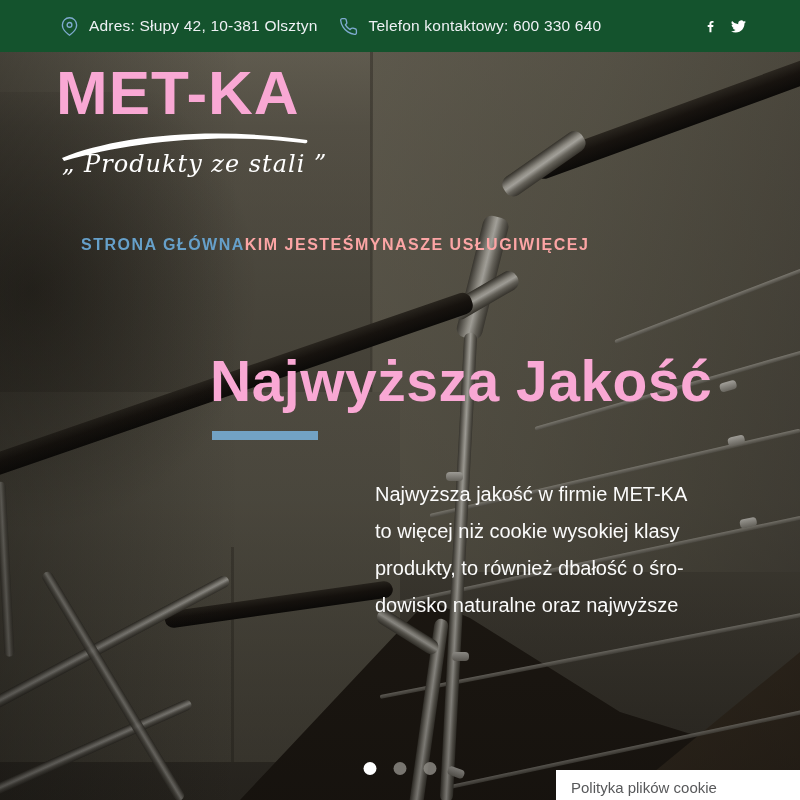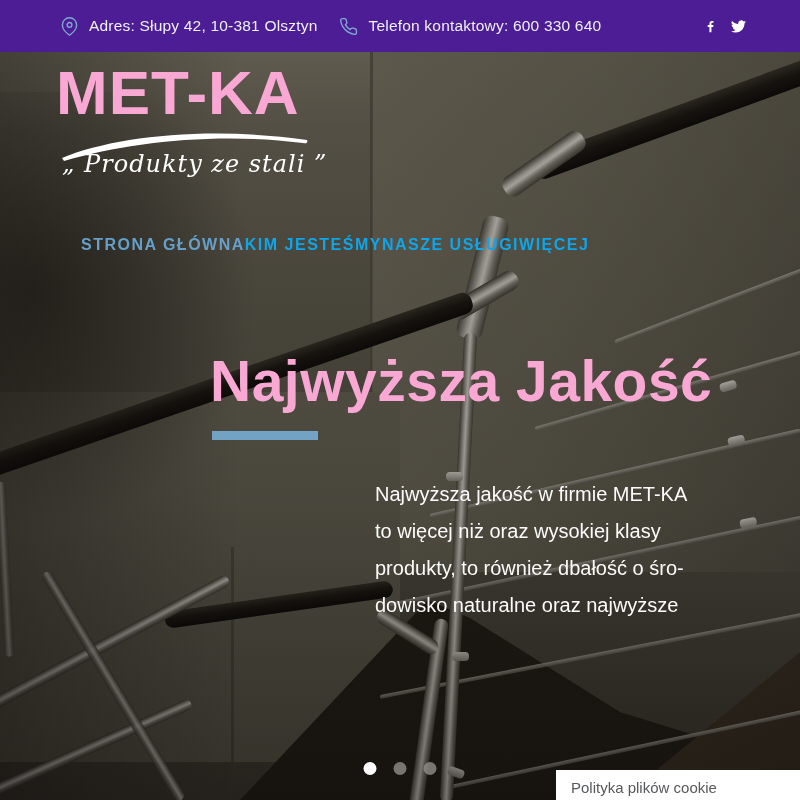--- a/index.html
+++ b/index.html
@@ -1,21 +1,21 @@
 <!DOCTYPE html>
 <html lang="pl"><head>
 <meta charset="utf-8">
 <style>
   * { margin:0; padding:0; box-sizing:border-box; }
   html,body { background:#111; }
   body { font-family:"Liberation Sans", sans-serif; }
   .screen { position:relative; width:800px; height:800px; overflow:hidden; background:#3c382f; }
 
   
-  .topbar { position:absolute; left:0; top:0; width:800px; height:52px; background:#4c1d95;
+  .topbar { position:absolute; left:0; top:0; width:800px; height:52px; background:#14532d;
             display:flex; align-items:center; justify-content:space-between; z-index:50; }
   .tb-left { display:flex; align-items:center; padding-left:60px; }
   .tb-item { display:flex; align-items:center; gap:10px; }
   .tb-item + .tb-item { margin-left:22px; }
   .tb-icon { width:19px; height:19px; color:#7fabd0; flex:0 0 auto; }
   .tb-text { color:#eef1f4; font-size:15.5px; letter-spacing:.2px; }
   .tb-right { display:flex; align-items:center; gap:13px; padding-right:54px; }
   .soc { width:15px; height:15px; color:#ffffff; display:block; cursor:pointer; }
 
   
@@ -50,21 +50,21 @@
   
   .brand { position:absolute; left:56px; top:10px; z-index:10; cursor:pointer; }
   .logo-text { font-size:62px; font-weight:800; letter-spacing:1px; color:#f9a8d4; line-height:1;
                font-family:"Liberation Sans", sans-serif; }
   .swoosh { position:absolute; left:4px; top:62px; width:250px; height:40px; }
   .tagline { position:absolute; left:6px; top:88px; width:320px; white-space:nowrap;
              font-family:"DejaVu Serif", serif; font-style:italic; font-size:24px; color:#ffffff; letter-spacing:1px; }
 
   
   .nav { position:absolute; left:81px; top:184px; display:flex; z-index:10; }
-  .nav-item { font-size:16px; font-weight:700; letter-spacing:1.5px; color:#0ea5e9; text-decoration:none;
+  .nav-item { font-size:16px; font-weight:700; letter-spacing:1.5px; color:#fca5a5; text-decoration:none;
               cursor:pointer; white-space:nowrap; }
   .nav-item.active { color:#66a0ca; }
 
   
   .hero-title { position:absolute; left:210px; top:296px; font-size:57px; font-weight:700; color:#f9a8d4;
                 letter-spacing:.5px; z-index:10; white-space:nowrap; }
   .title-underline { position:absolute; left:212px; top:379px; width:106px; height:9px; background:#72a2c4; z-index:10; }
   .hero-text { position:absolute; left:375px; top:424px; z-index:10; }
   .hero-text .line { font-size:20px; line-height:37px; font-weight:300; color:#fbfbfb; white-space:nowrap; }
 
@@ -163,21 +163,21 @@
       <a class="nav-item active">STRONA GŁÓWNA</a>
       <a class="nav-item">KIM JESTEŚMY</a>
       <a class="nav-item">NASZE USŁUGI</a>
       <a class="nav-item">WIĘCEJ</a>
     </nav>
 
     <h1 class="hero-title">Najwyższa Jakość</h1>
     <div class="title-underline"></div>
     <div class="hero-text">
       <div class="line">Najwyższa jakość w firmie MET-KA</div>
-      <div class="line">to więcej niż oraz wysokiej klasy</div>
+      <div class="line">to więcej niż cookie wysokiej klasy</div>
       <div class="line">produkty, to również dbałość o śro-</div>
       <div class="line">dowisko naturalne oraz najwyższe</div>
     </div>
 
     <div class="dots">
       <span class="dot active"></span>
       <span class="dot"></span>
       <span class="dot"></span>
     </div>
 

